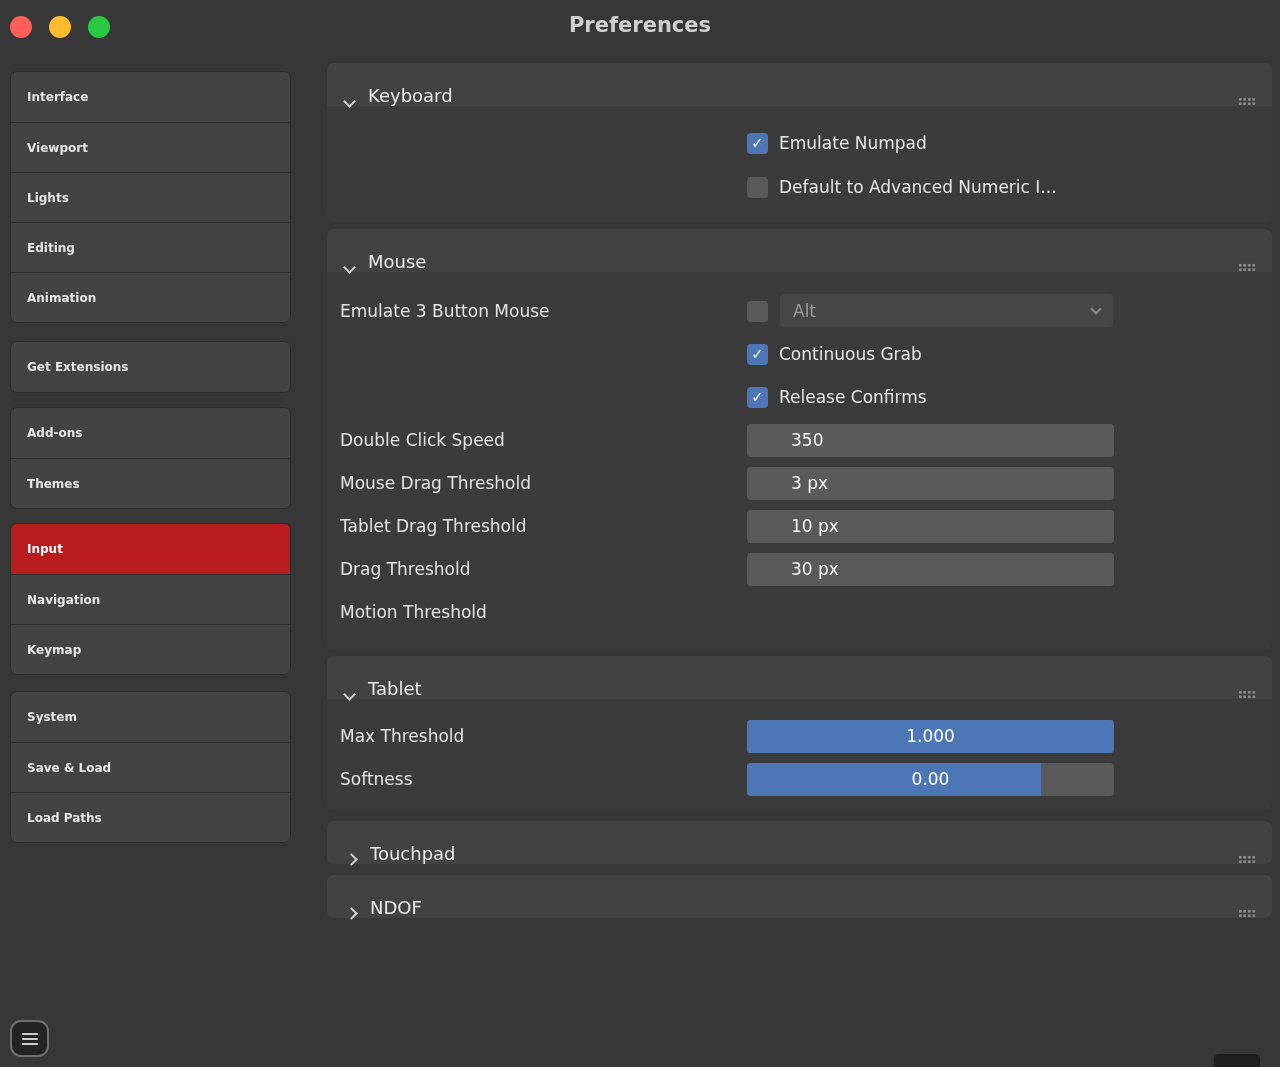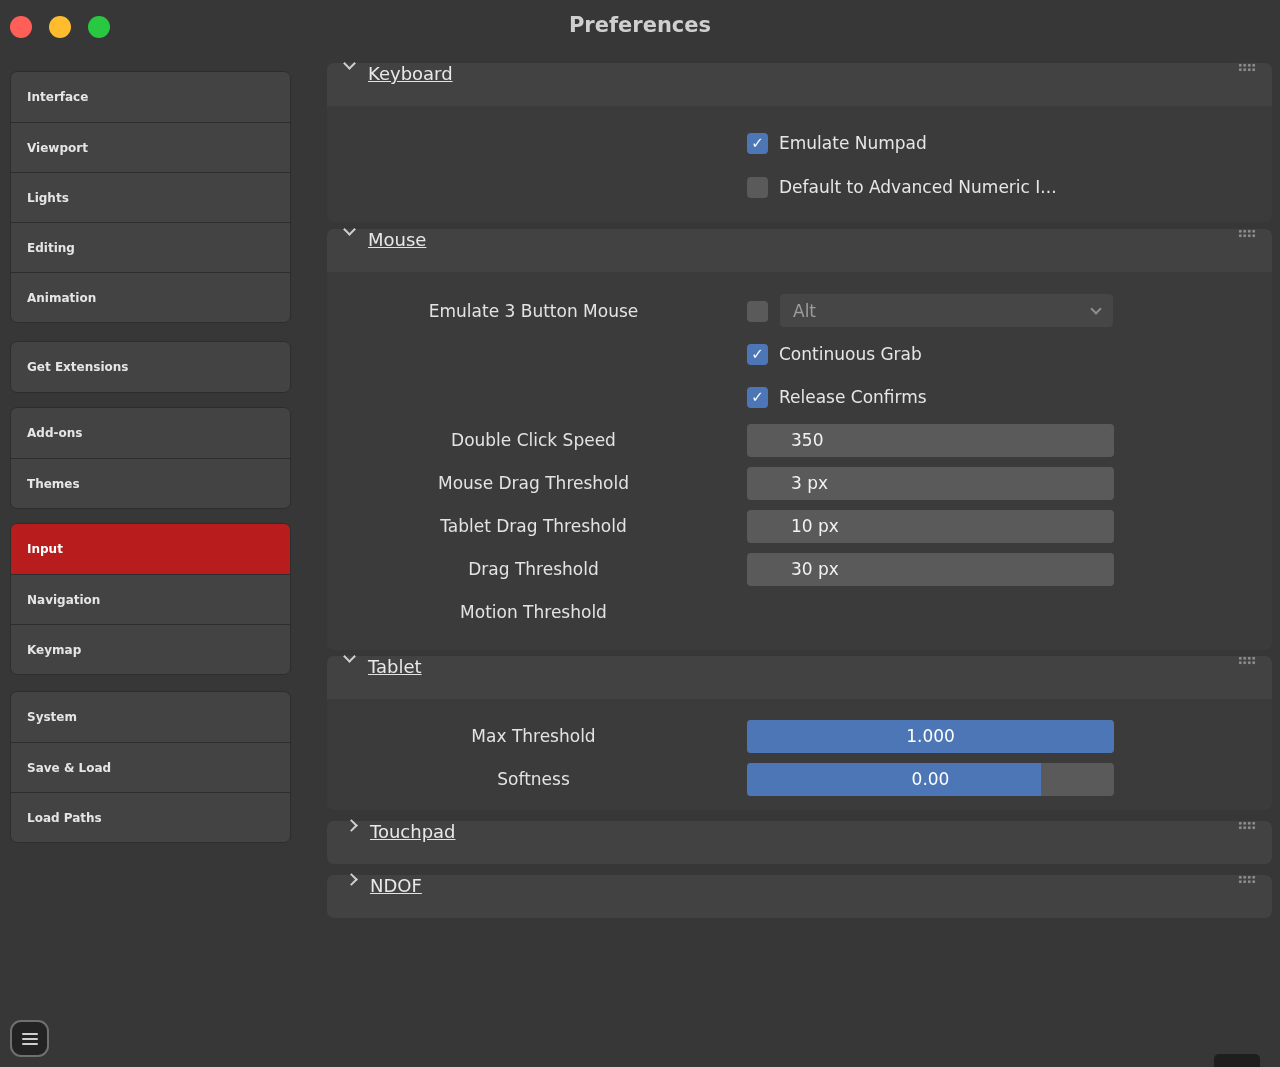--- a/index.html
+++ b/index.html
@@ -36,37 +36,37 @@
     cursor: default; white-space: nowrap; font-weight: bold;
   }
   .sb-item:first-child { border-top: none; }
   .sb-item.active { background: #b91c1c; color: #ffffff; }
 
   
   .panel { position: absolute; left: 327px; width: 945px; background: #3b3b3b; border-radius: 7px; }
   .panel.collapsed { background: transparent; }
   .panel-header {
     height: 43px; background: #424242; border-radius: 7px 7px 0 0;
-    display: flex; align-items: flex-start; padding: 0 16px 0 18px; text-decoration: underline;
+    display: flex; align-items: flex-end; padding: 0 16px 0 18px;
   }
   .panel.collapsed .panel-header { border-radius: 7px; }
   .panel-title { font-size: 18px; color: #e8e8e8; margin-left: 14px; }
   .dots {
     margin-left: auto; width: 18px; height: 9px;
     background-image: radial-gradient(circle, #909090 1.2px, transparent 1.5px);
     background-size: 4.5px 4.5px;
   }
   .chev { width: 9px; height: 9px; border-right: 2px solid #cfcfcf; border-bottom: 2px solid #cfcfcf; display: inline-block; flex: none; }
   .chev.down { transform: rotate(45deg); margin-top: -4px; }
   .chev.right { transform: rotate(-45deg); margin-left: 2px; }
 
   
   .row-label {
     position: absolute; left: 13px; width: 387px; height: 22px; line-height: 22px;
-    text-align: center; font-size: 17px; color: #e3e3e3; white-space: nowrap;
+    text-align: left; font-size: 17px; color: #e3e3e3; white-space: nowrap;
   }
   .checkrow { position: absolute; left: 420px; display: flex; align-items: center; gap: 11px; height: 22px; }
   .checkbox { width: 21px; height: 21px; border-radius: 4px; background: #5a5a5a; flex: none; }
   .checkbox .mark { display: none; width: 100%; text-align: center; line-height: 21px; color: #fff; font-size: 15px; font-weight: bold; }
   .checkbox.checked { background: #4d76b7; }
   .checkbox.checked .mark { display: block; }
   .check-label { font-size: 17px; color: #e6e6e6; line-height: 22px; white-space: nowrap; }
 
   .field {
     position: absolute; left: 420px; width: 367px; height: 33px;

